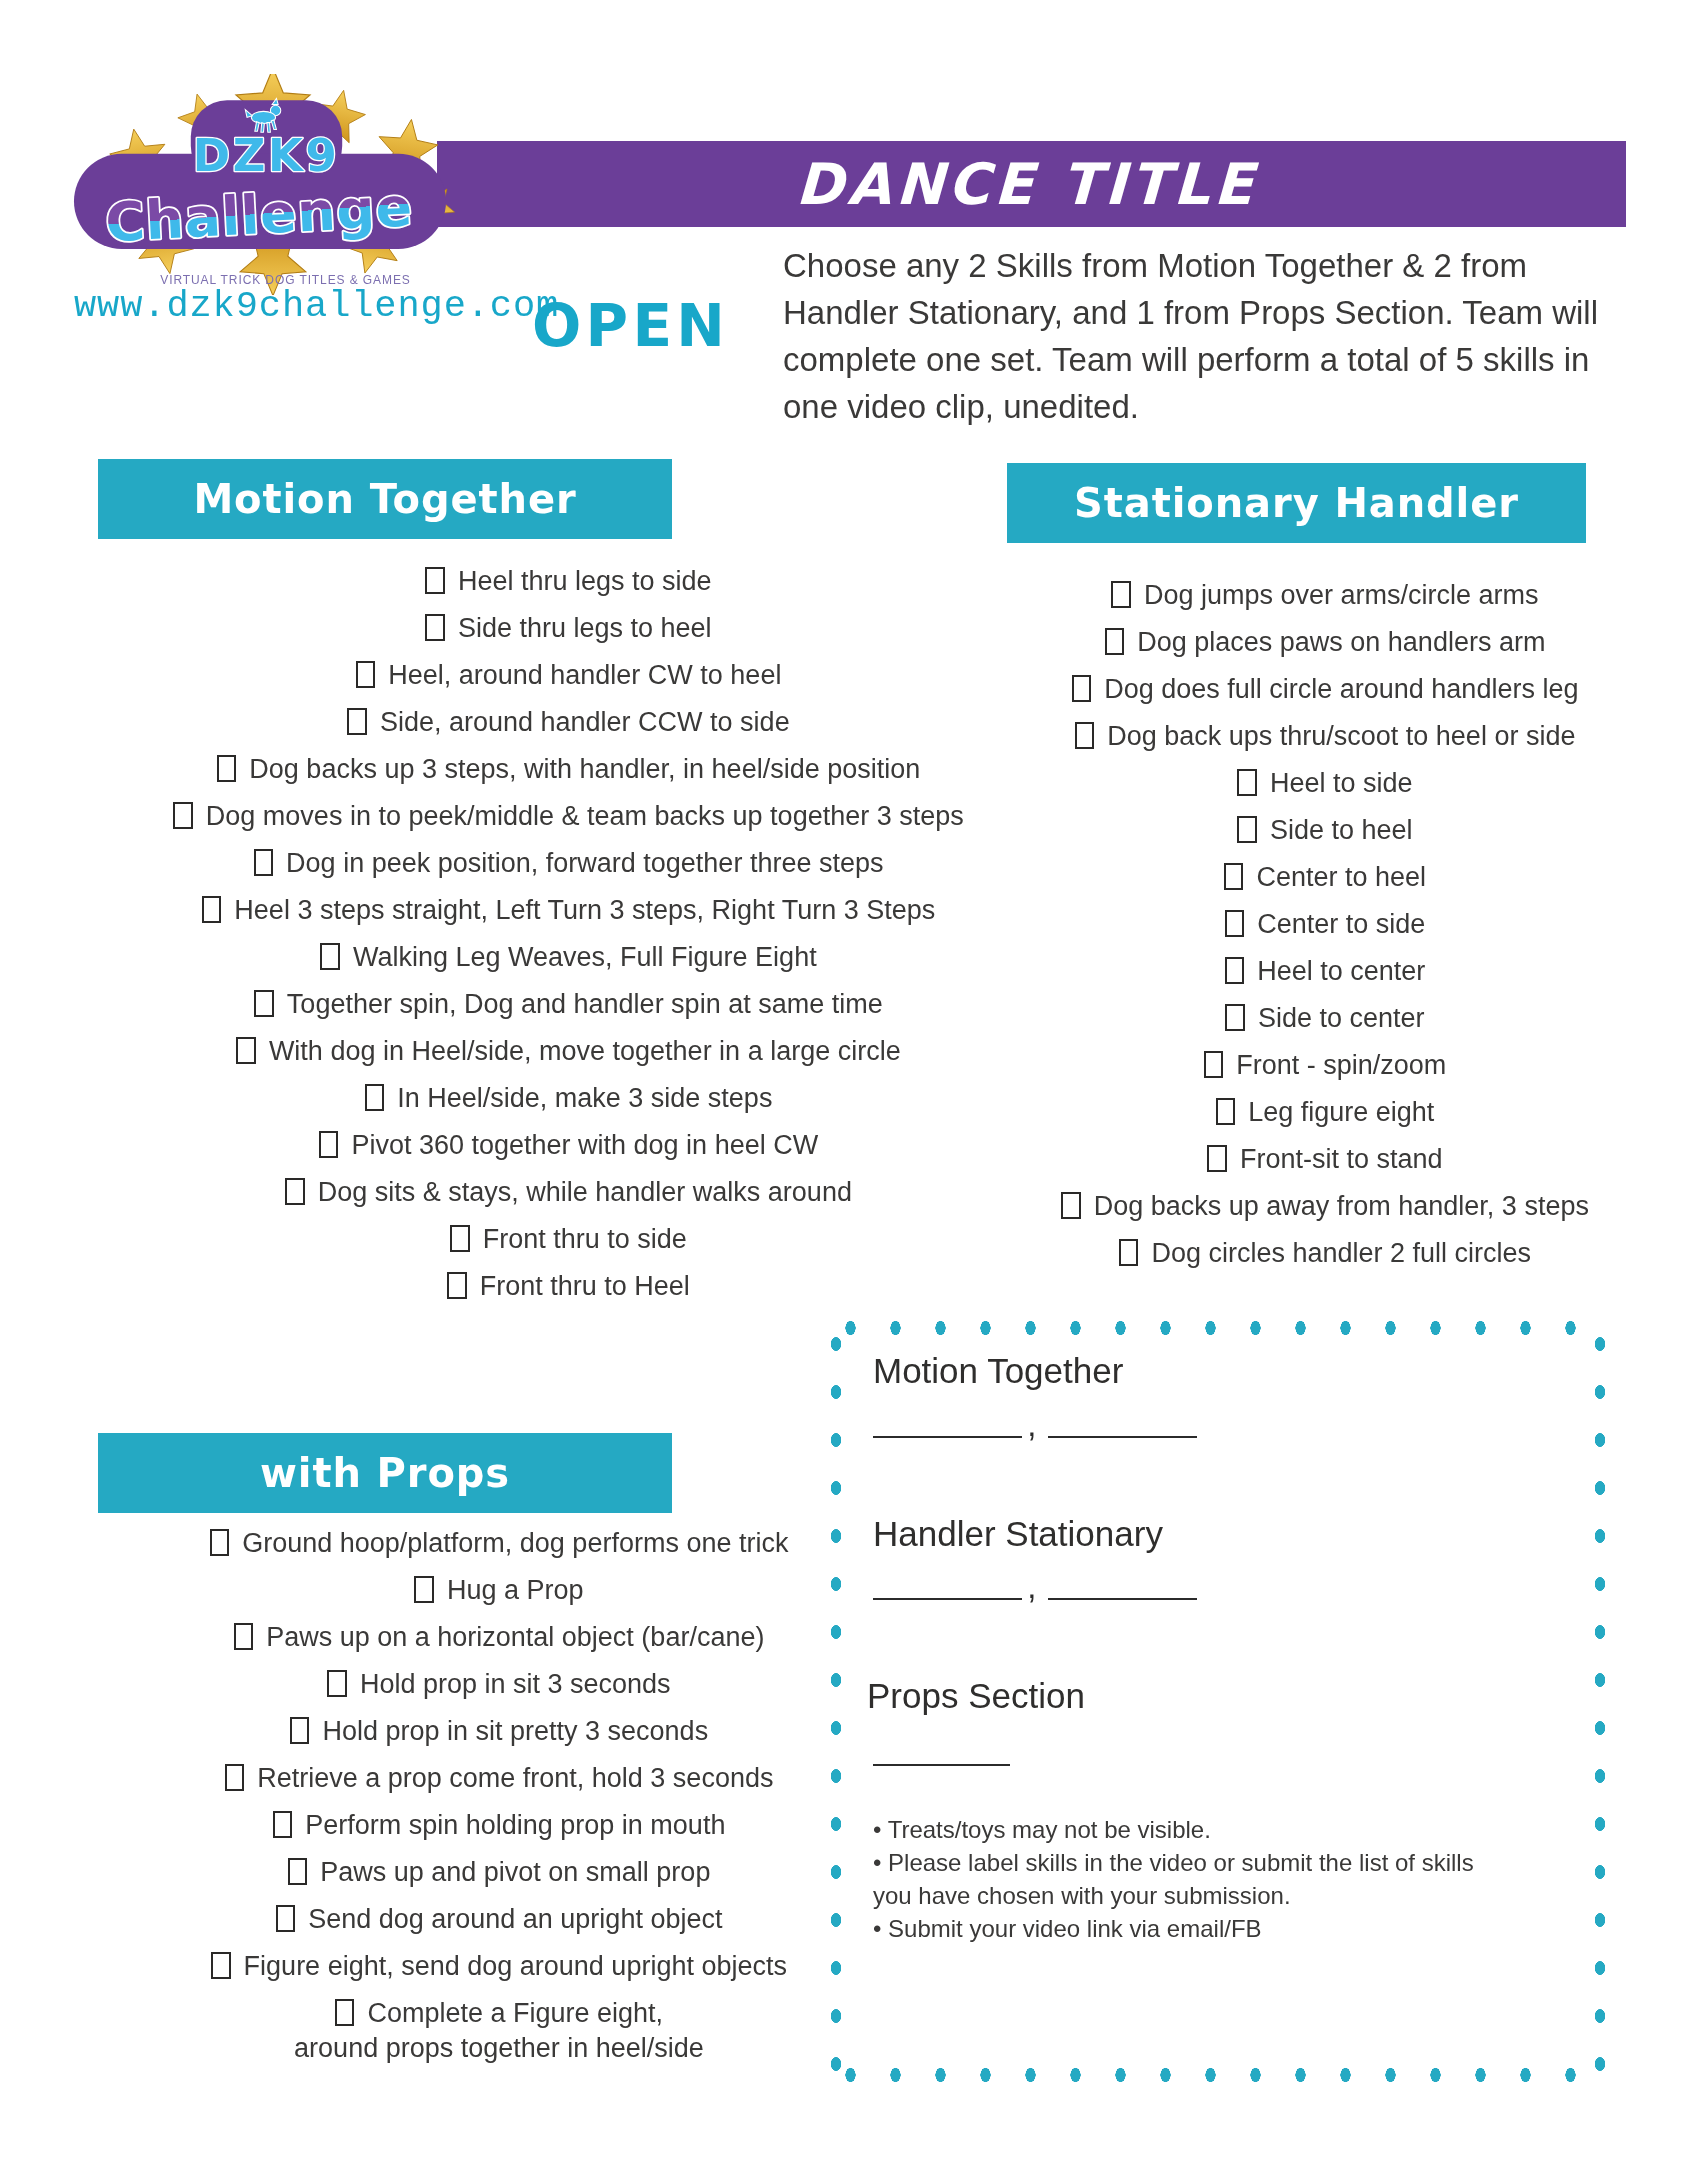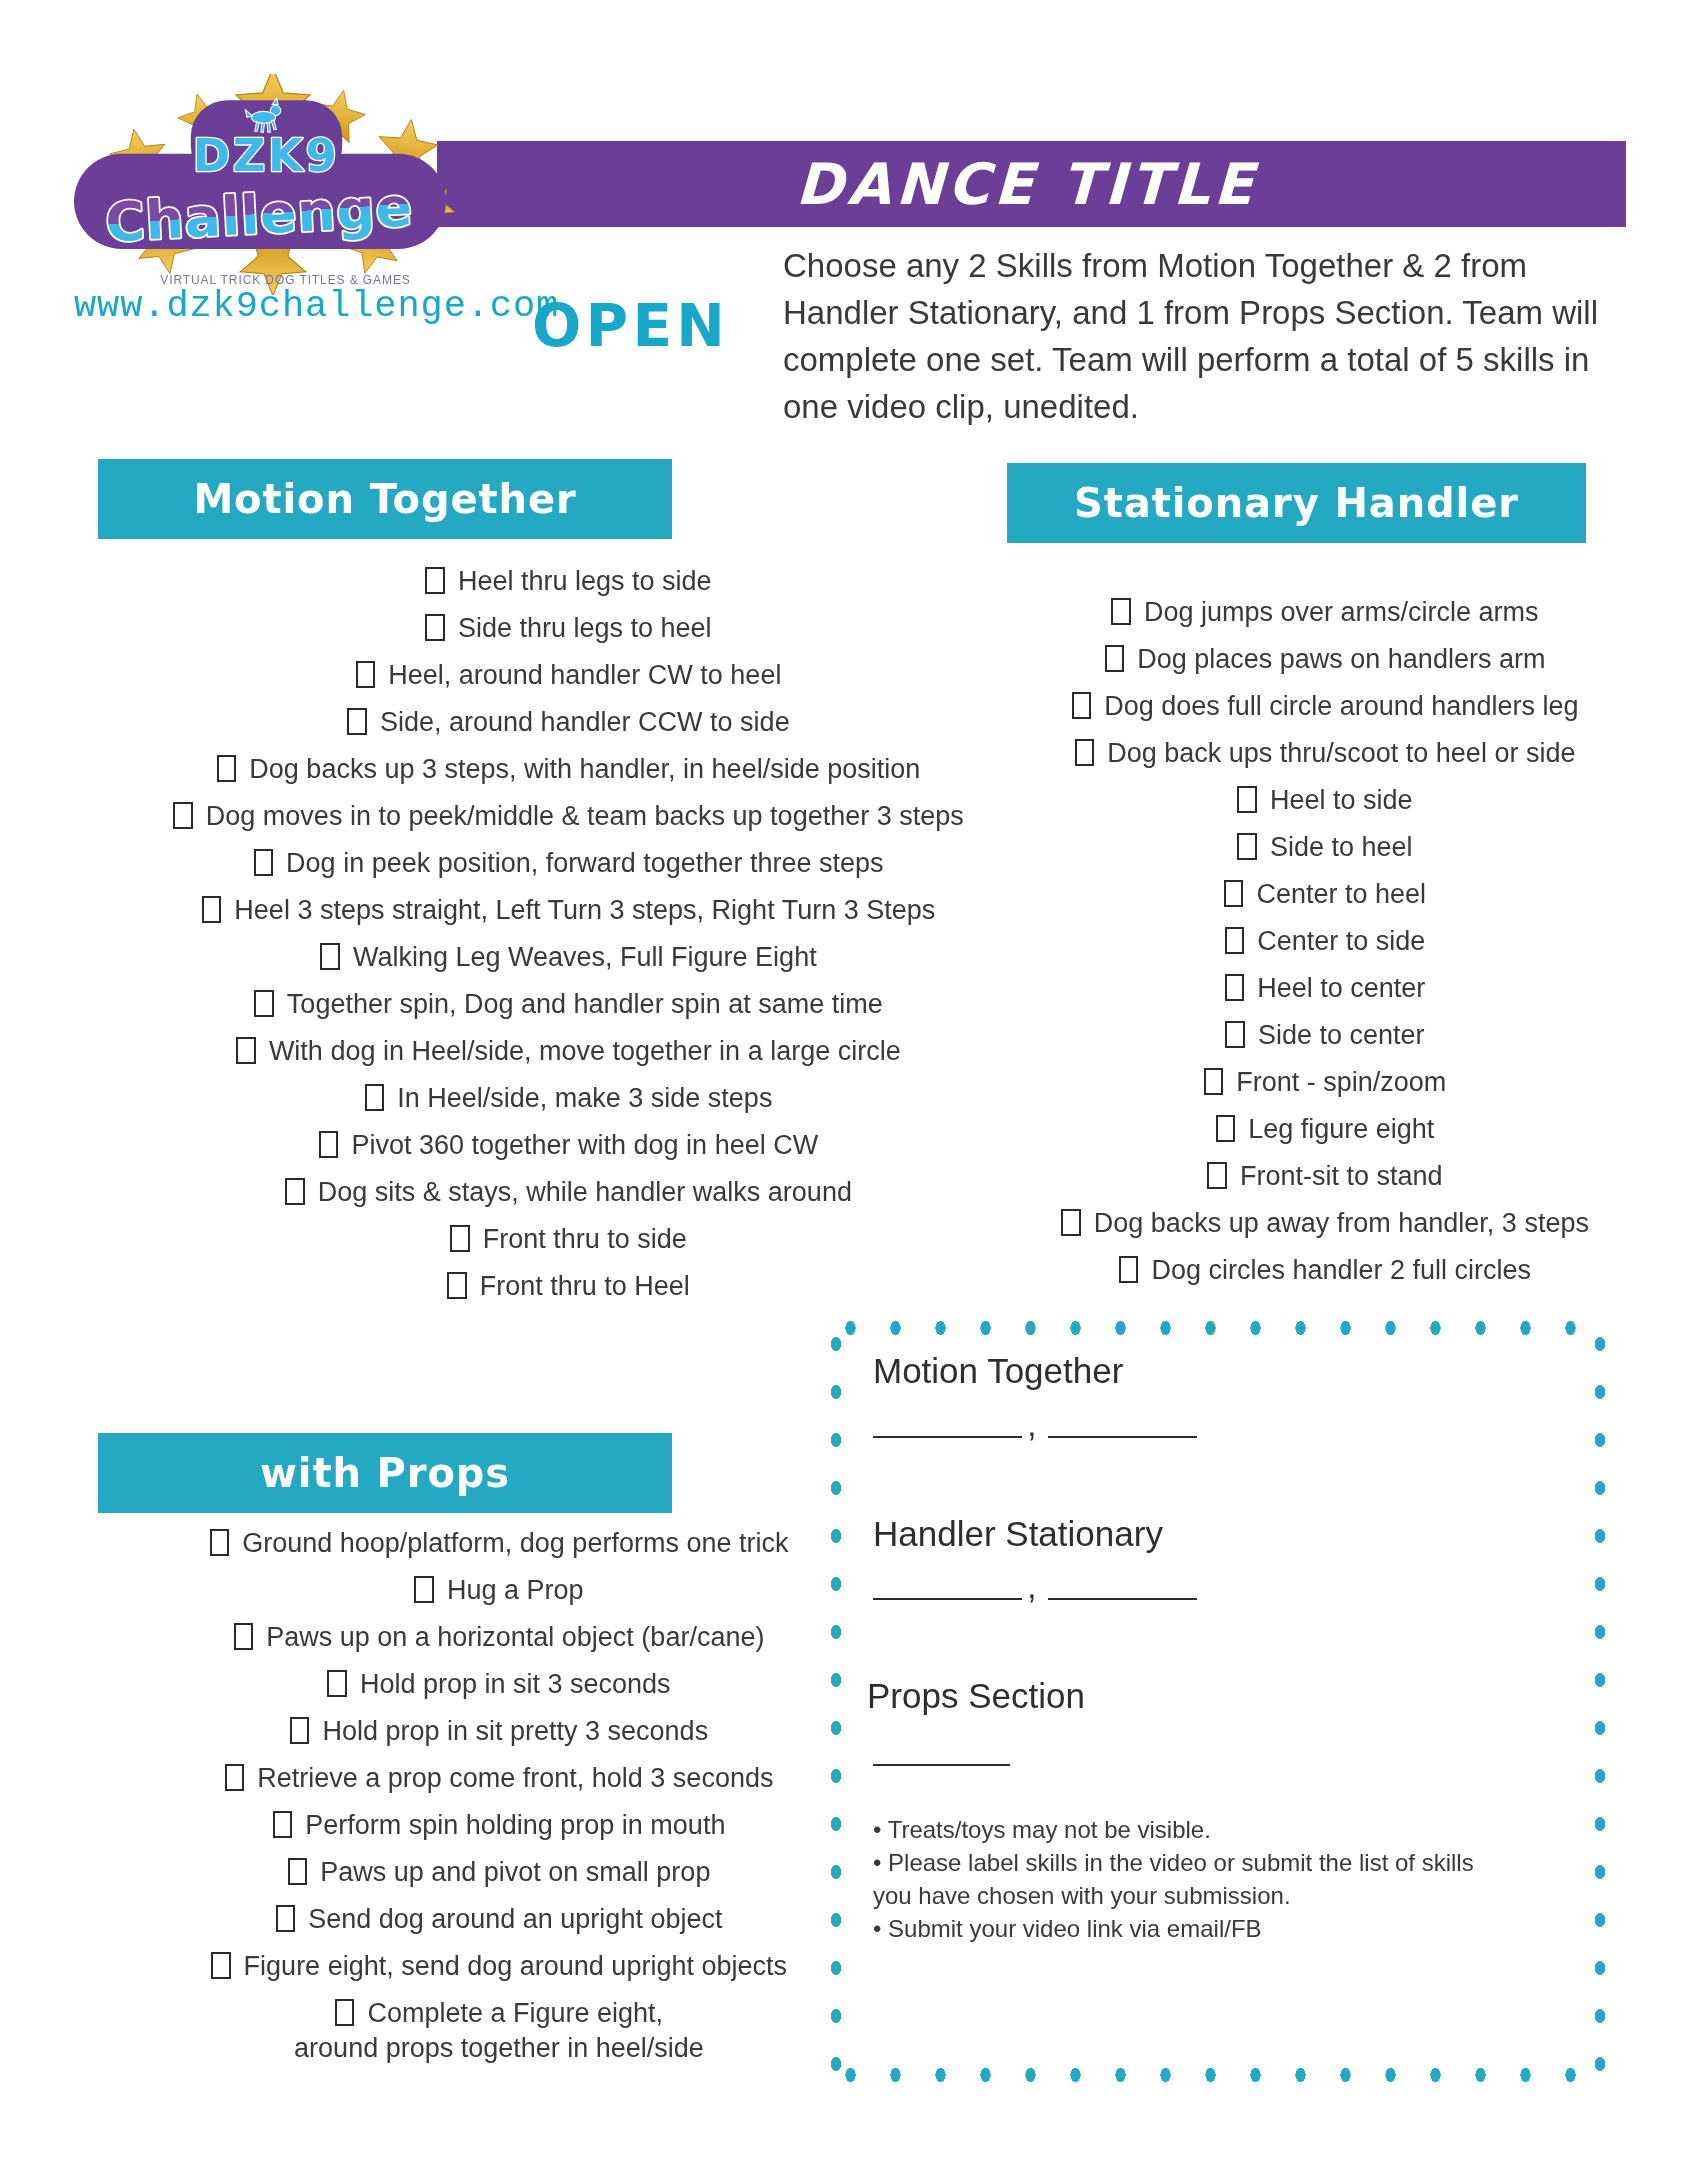--- a/index.html
+++ b/index.html
@@ -45,21 +45,21 @@
     color:#fff; font-size:40px; font-weight:bold; letter-spacing:0.9px;
     font-family:"DejaVu Sans", sans-serif;
   }
   #mt-header { left:98px; top:459px; width:574px; }
   #sh-header { left:1007px; top:463px; width:579px; }
   #wp-header { left:98px; top:1433px; width:574px; }
 
   
   .checklist { position:absolute;text-align:center; }
   #mt-list { left:97px; top:564px; width:943px; }
-  #sh-list { left:1005px; top:578px; width:640px;margin-top:17px; }
+  #sh-list { left:1005px; top:578px; width:640px; }
   #wp-list { left:97px; top:1526px; width:804px; }
   .check-row { display:block; margin-bottom:12px; font-size:27px; line-height:35px; color:var(--text); }
   .checkbox {
     display:inline-block; width:15.6px; height:22.5px; box-sizing:content-box;
     border:2.6px solid var(--ink); background:#fff; vertical-align:-3.5px; margin-right:13px;
   }
   .check-label { white-space:pre-line; }
 
   
   .dotted-box {

